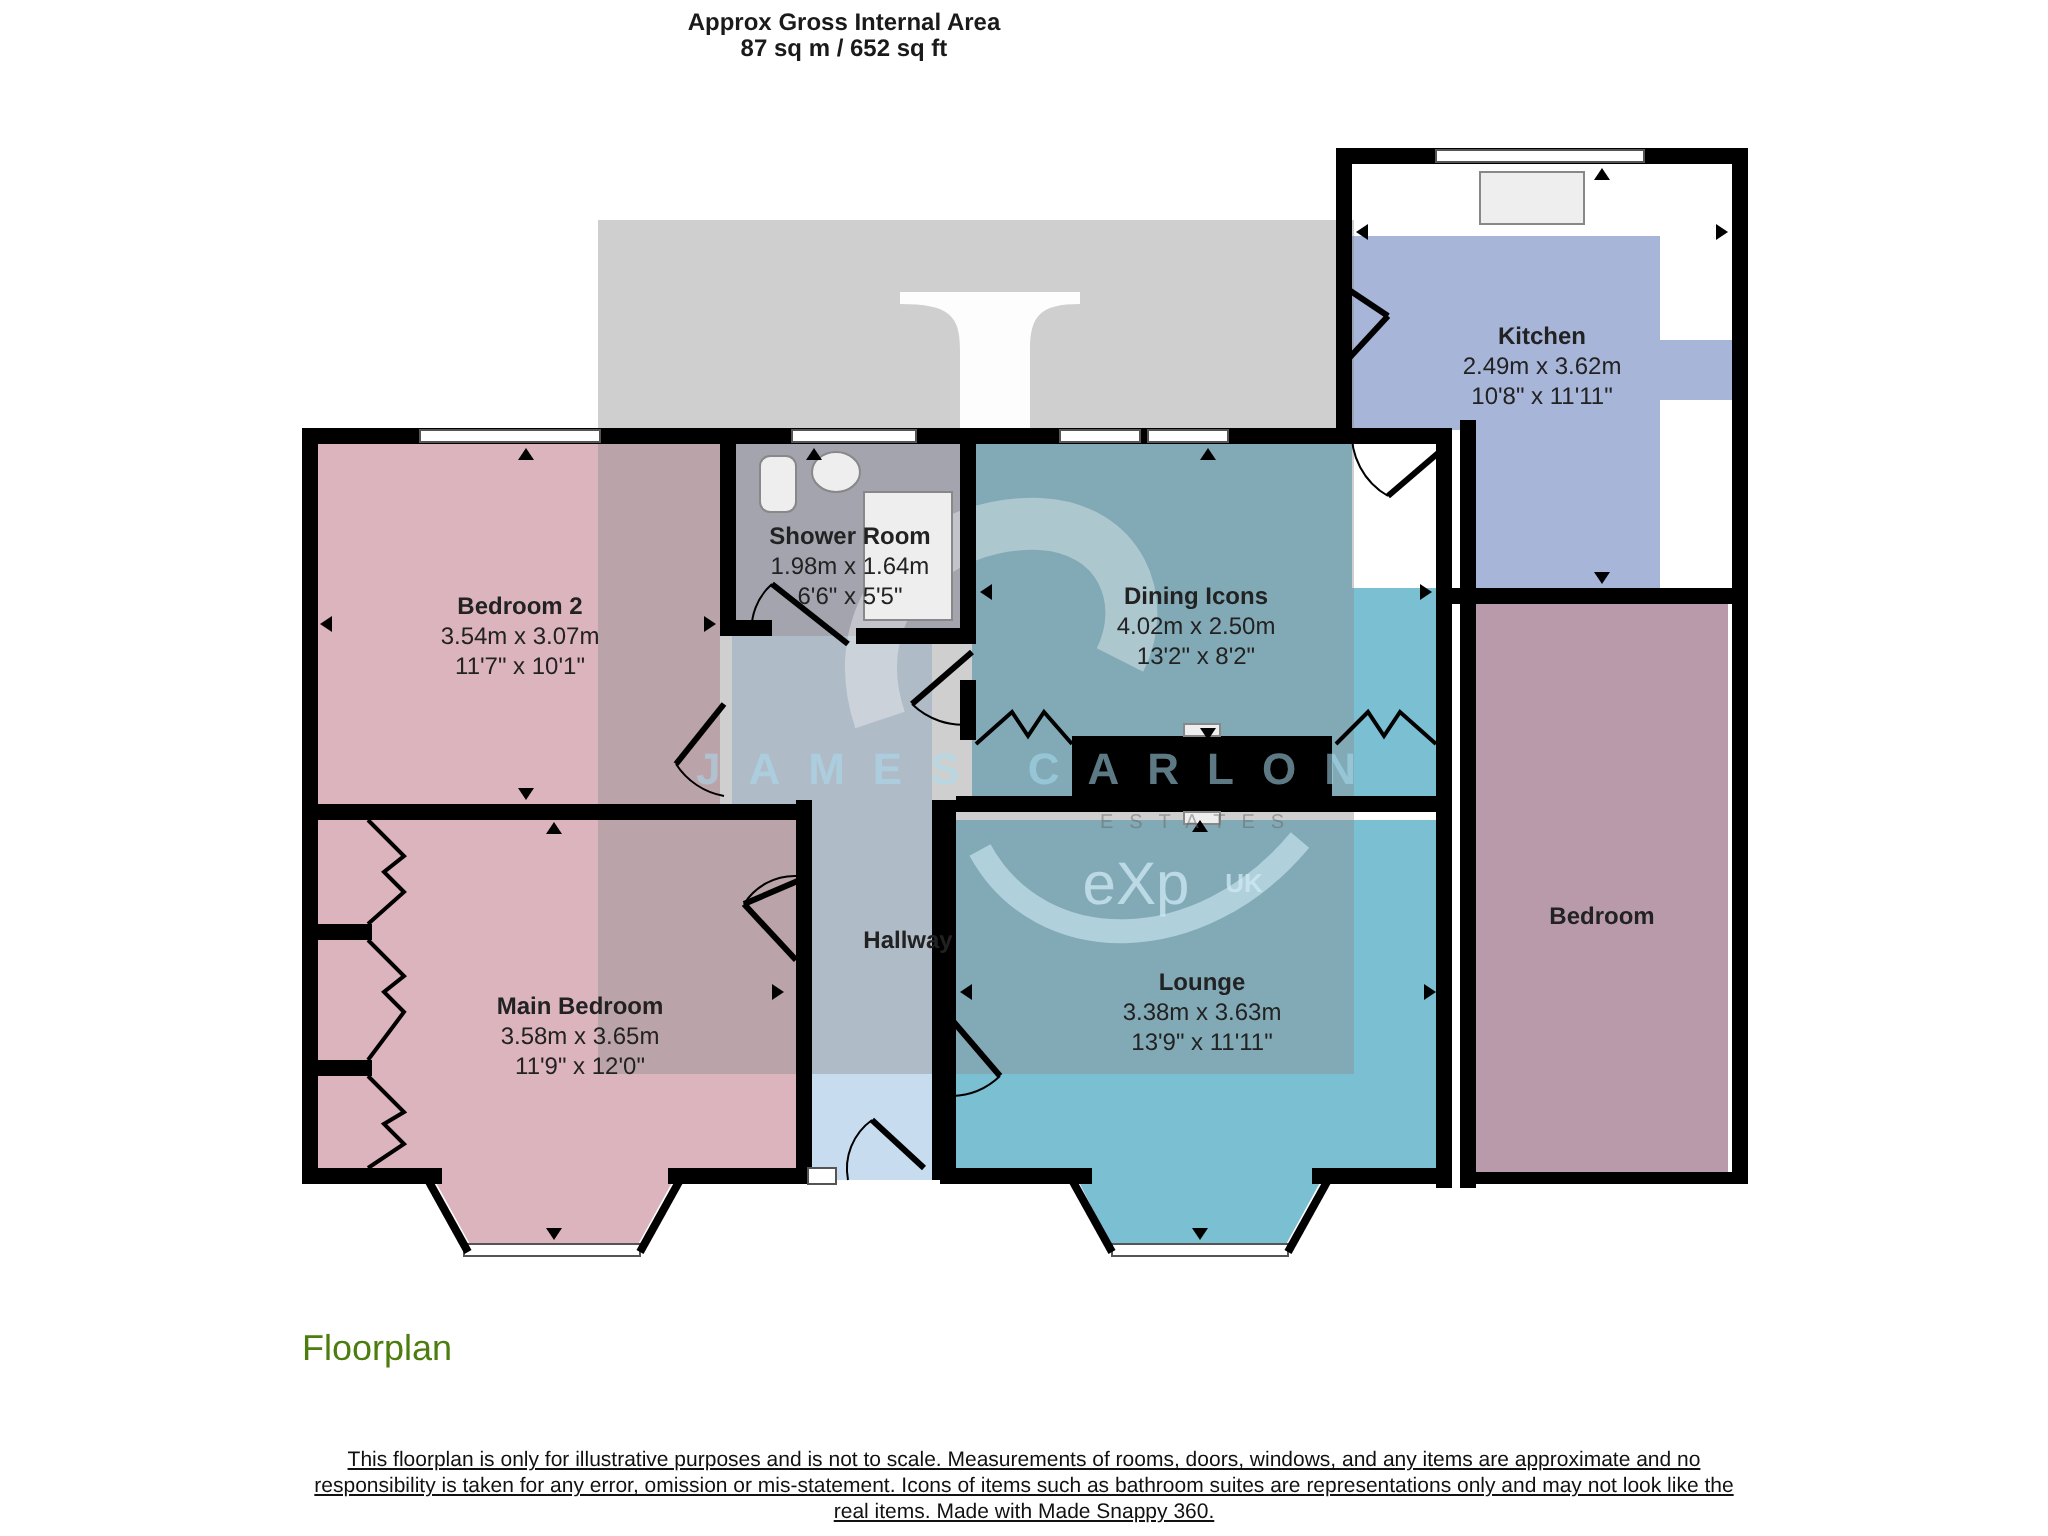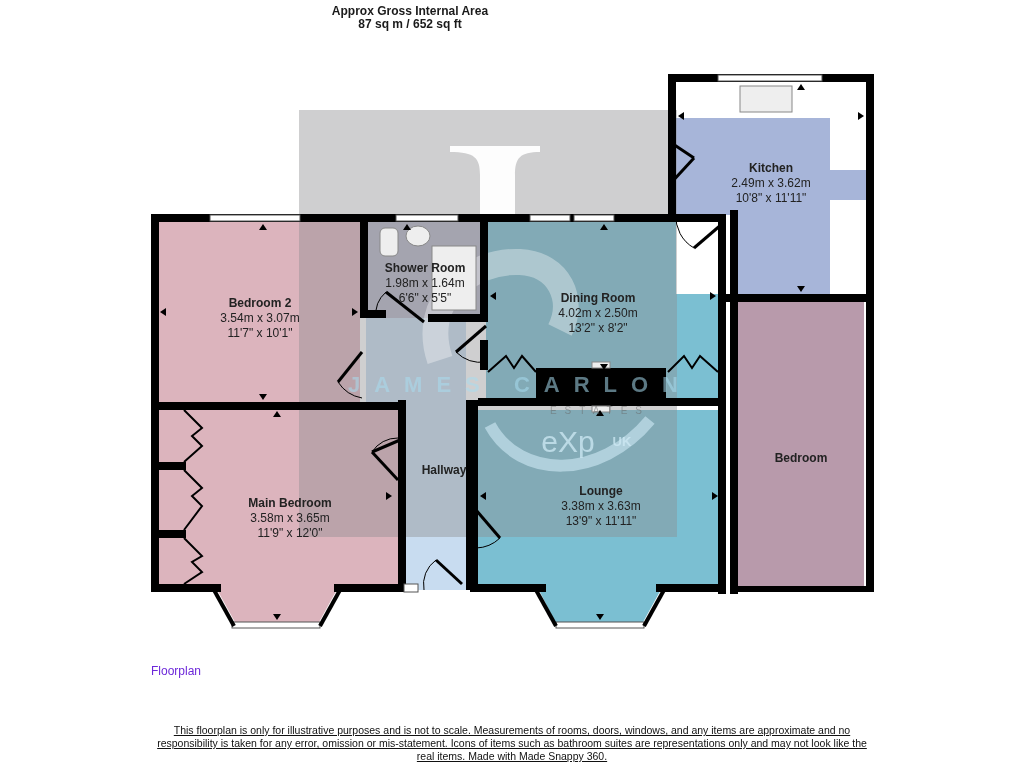--- a/index.html
+++ b/index.html
@@ -1,22 +1,22 @@
 <!DOCTYPE html>
 <html><head>
 <meta charset="utf-8">
 <style>
   html,body{margin:0;padding:0;background:#ffffff;}
   body{width:1024px;height:768px;position:relative;overflow:hidden;font-family:"Liberation Sans",sans-serif;color:#1a1a1a;}
-  .hdr{position:absolute;left:0;width:820px;text-align:center;font-weight:bold;font-size:12px;line-height:13px;}
+  .hdr{position:absolute;left:12px;width:820px;text-align:center;font-weight:bold;font-size:12px;line-height:13px;}
   #plan{position:absolute;left:0;top:0;}
   .room-label{position:absolute;text-align:center;transform:translateX(-50%);font-size:12px;line-height:15px;color:#222;white-space:nowrap;margin-top:16px;}
   .room-label .nm{font-weight:bold;display:block;}
   .room-label .dim{display:block;}
-  .floor-title{position:absolute;left:151px;top:664px;font-size:12px;color:#6d28d9;}
+  .floor-title{position:absolute;left:151px;top:664px;font-size:18px;color:#4d7c0f;}
   .disclaimer{position:absolute;left:150px;width:724px;top:724px;text-align:center;font-size:10.5px;line-height:13px;color:#111;text-decoration:underline;}
 </style>
 </head>
 <body>
 
 <div class="hdr" style="top:5px">Approx Gross Internal Area</div>
 <div class="hdr" style="top:18px">87 sq m / 652 sq ft</div>
 
 <svg id="plan" width="1024" height="768" viewBox="0 0 1024 768">
 
@@ -153,35 +153,35 @@
   <span class="nm">Bedroom 2</span>
   <span class="dim">3.54m x 3.07m</span>
   <span class="dim">11'7" x 10'1"</span>
 </div>
 <div class="room-label" style="left:425px;top:245px">
   <span class="nm">Shower Room</span>
   <span class="dim">1.98m x 1.64m</span>
   <span class="dim">6'6" x 5'5"</span>
 </div>
 <div class="room-label" style="left:598px;top:275px">
-  <span class="nm">Dining Room</span>
+  <span class="nm">Dining Icons</span>
   <span class="dim">4.02m x 2.50m</span>
   <span class="dim">13'2" x 8'2"</span>
 </div>
 <div class="room-label" style="left:771px;top:145px">
   <span class="nm">Kitchen</span>
   <span class="dim">2.49m x 3.62m</span>
   <span class="dim">10'8" x 11'11"</span>
 </div>
 <div class="room-label" style="left:290px;top:480px">
   <span class="nm">Main Bedroom</span>
   <span class="dim">3.58m x 3.65m</span>
   <span class="dim">11'9" x 12'0"</span>
 </div>
-<div class="room-label" style="left:444px;top:447px">
+<div class="room-label" style="left:454px;top:447px">
   <span class="nm">Hallway</span>
 </div>
 <div class="room-label" style="left:601px;top:468px">
   <span class="nm">Lounge</span>
   <span class="dim">3.38m x 3.63m</span>
   <span class="dim">13'9" x 11'11"</span>
 </div>
 <div class="room-label" style="left:801px;top:435px">
   <span class="nm">Bedroom</span>
 </div>

